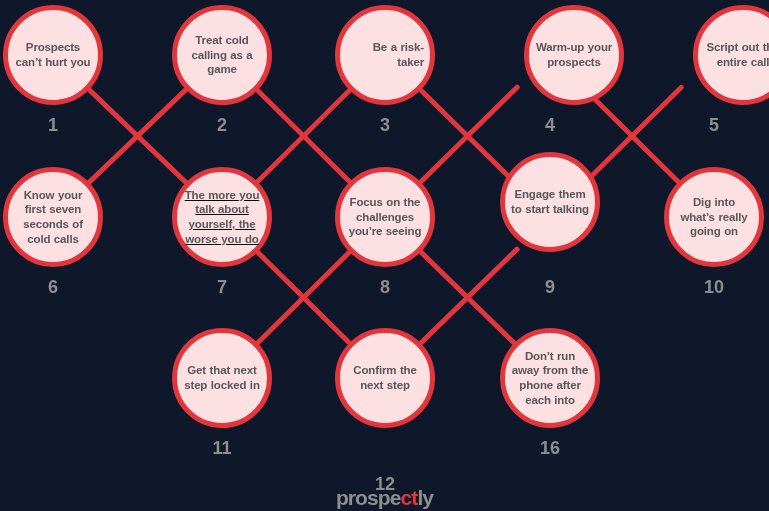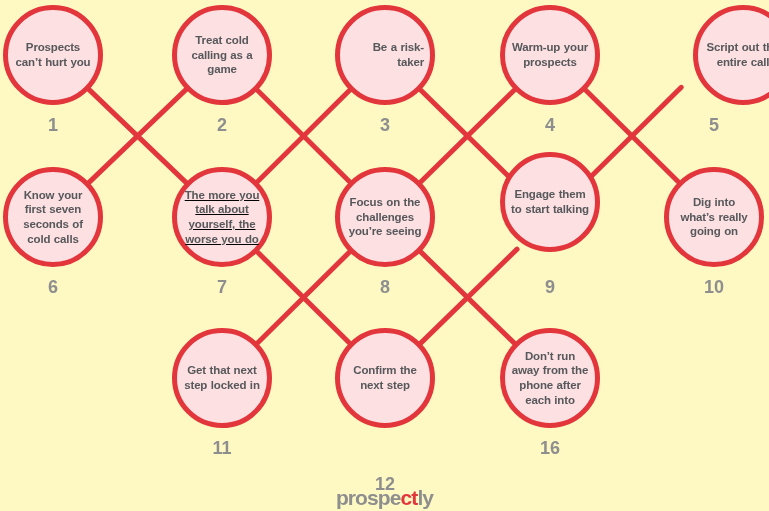--- a/index.html
+++ b/index.html
@@ -7,21 +7,21 @@
     padding: 0;
     background: #ffffff;
   }
   body {
     font-family: "Liberation Sans", sans-serif;
   }
   #stage {
     position: relative;
     width: 769px;
     height: 511px;
-    background: #fef9c3;
+    background: #0f172a;
     overflow: hidden;
   }
   #links {
     position: absolute;
     left: 0;
     top: 0;
     width: 769px;
     height: 511px;
   }
   .node {
@@ -99,21 +99,21 @@
       </div>
       <div class="node-number" style="left: 23px; top: 115px;">1</div>
       <div class="node" style="left: 172px; top: 5px;">
         <div class="node-label">Treat cold calling as a game</div>
       </div>
       <div class="node-number" style="left: 192px; top: 115px;">2</div>
       <div class="node" style="left: 335px; top: 5px; text-align: right;">
         <div class="node-label">Be a risk-taker</div>
       </div>
       <div class="node-number" style="left: 355px; top: 115px;">3</div>
-      <div class="node" style="left: 500px; top: 5px; justify-content: flex-end;">
+      <div class="node" style="left: 524px; top: 5px; justify-content: flex-end;">
         <div class="node-label">Warm-up your prospects</div>
       </div>
       <div class="node-number" style="left: 520px; top: 115px;">4</div>
       <div class="node" style="left: 693px; top: 5px;">
         <div class="node-label">Script out the entire call</div>
       </div>
       <div class="node-number" style="left: 684px; top: 115px;">5</div>
       <div class="node" style="left: 3px; top: 167px;">
         <div class="node-label">Know your first seven seconds of cold calls</div>
       </div>

